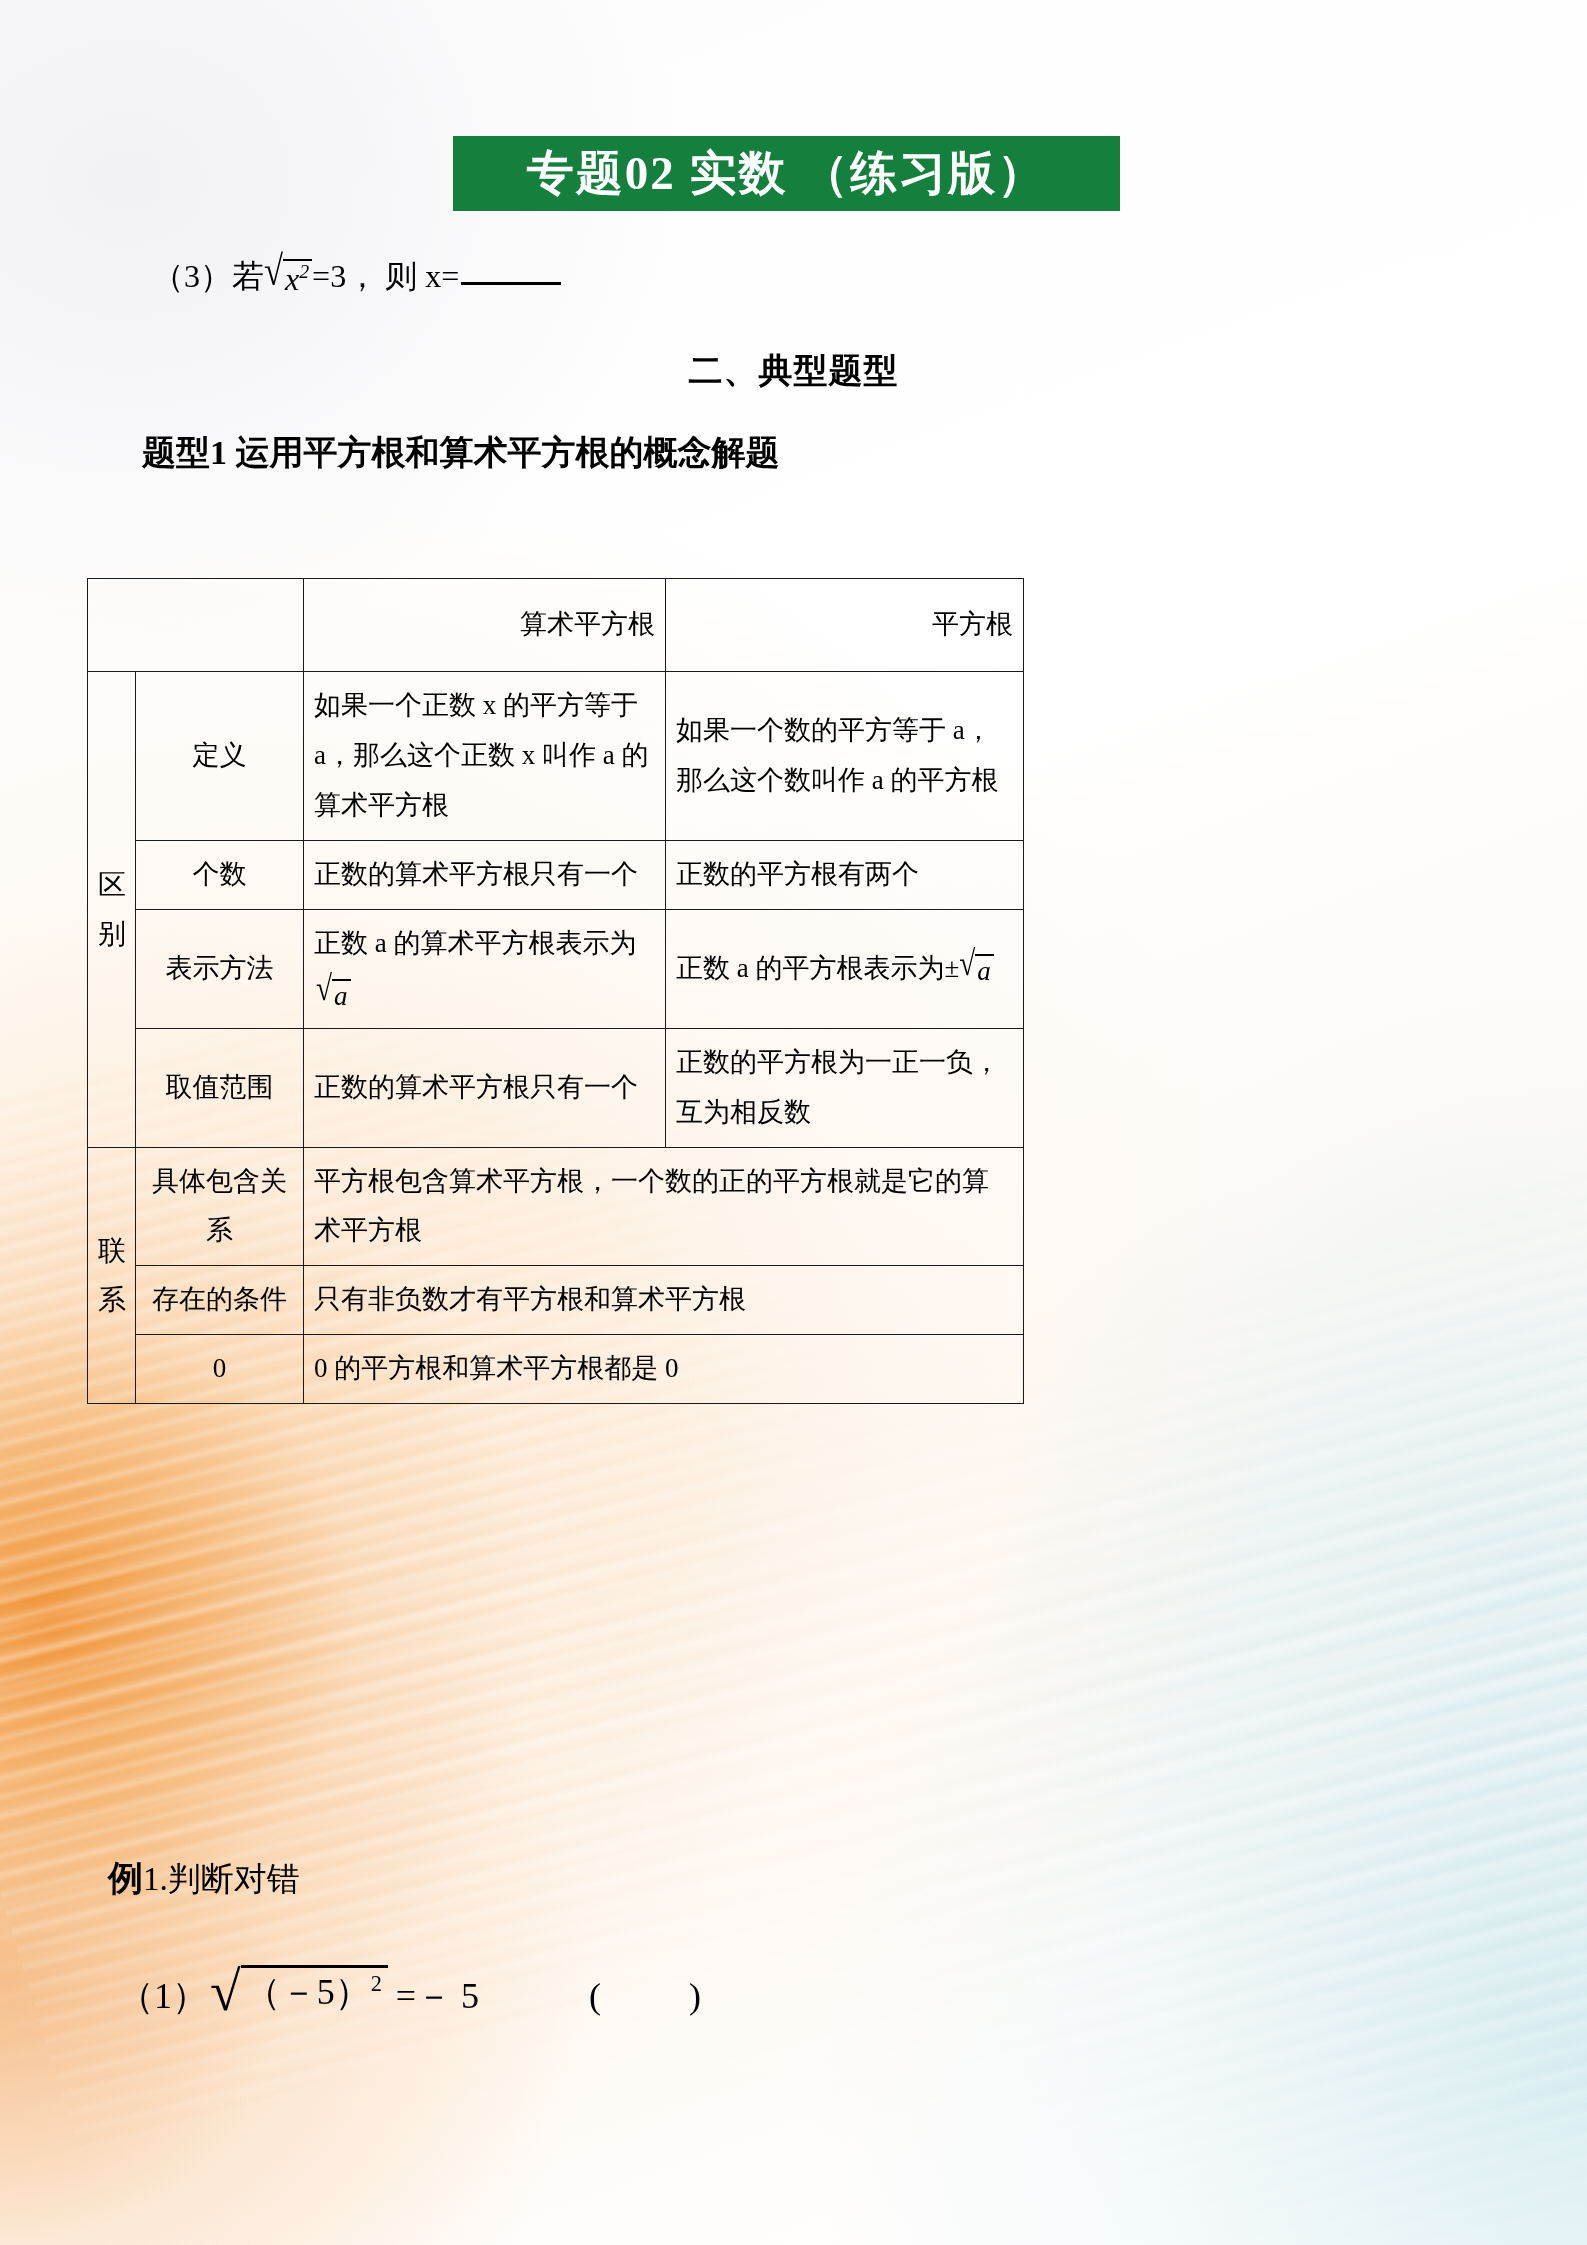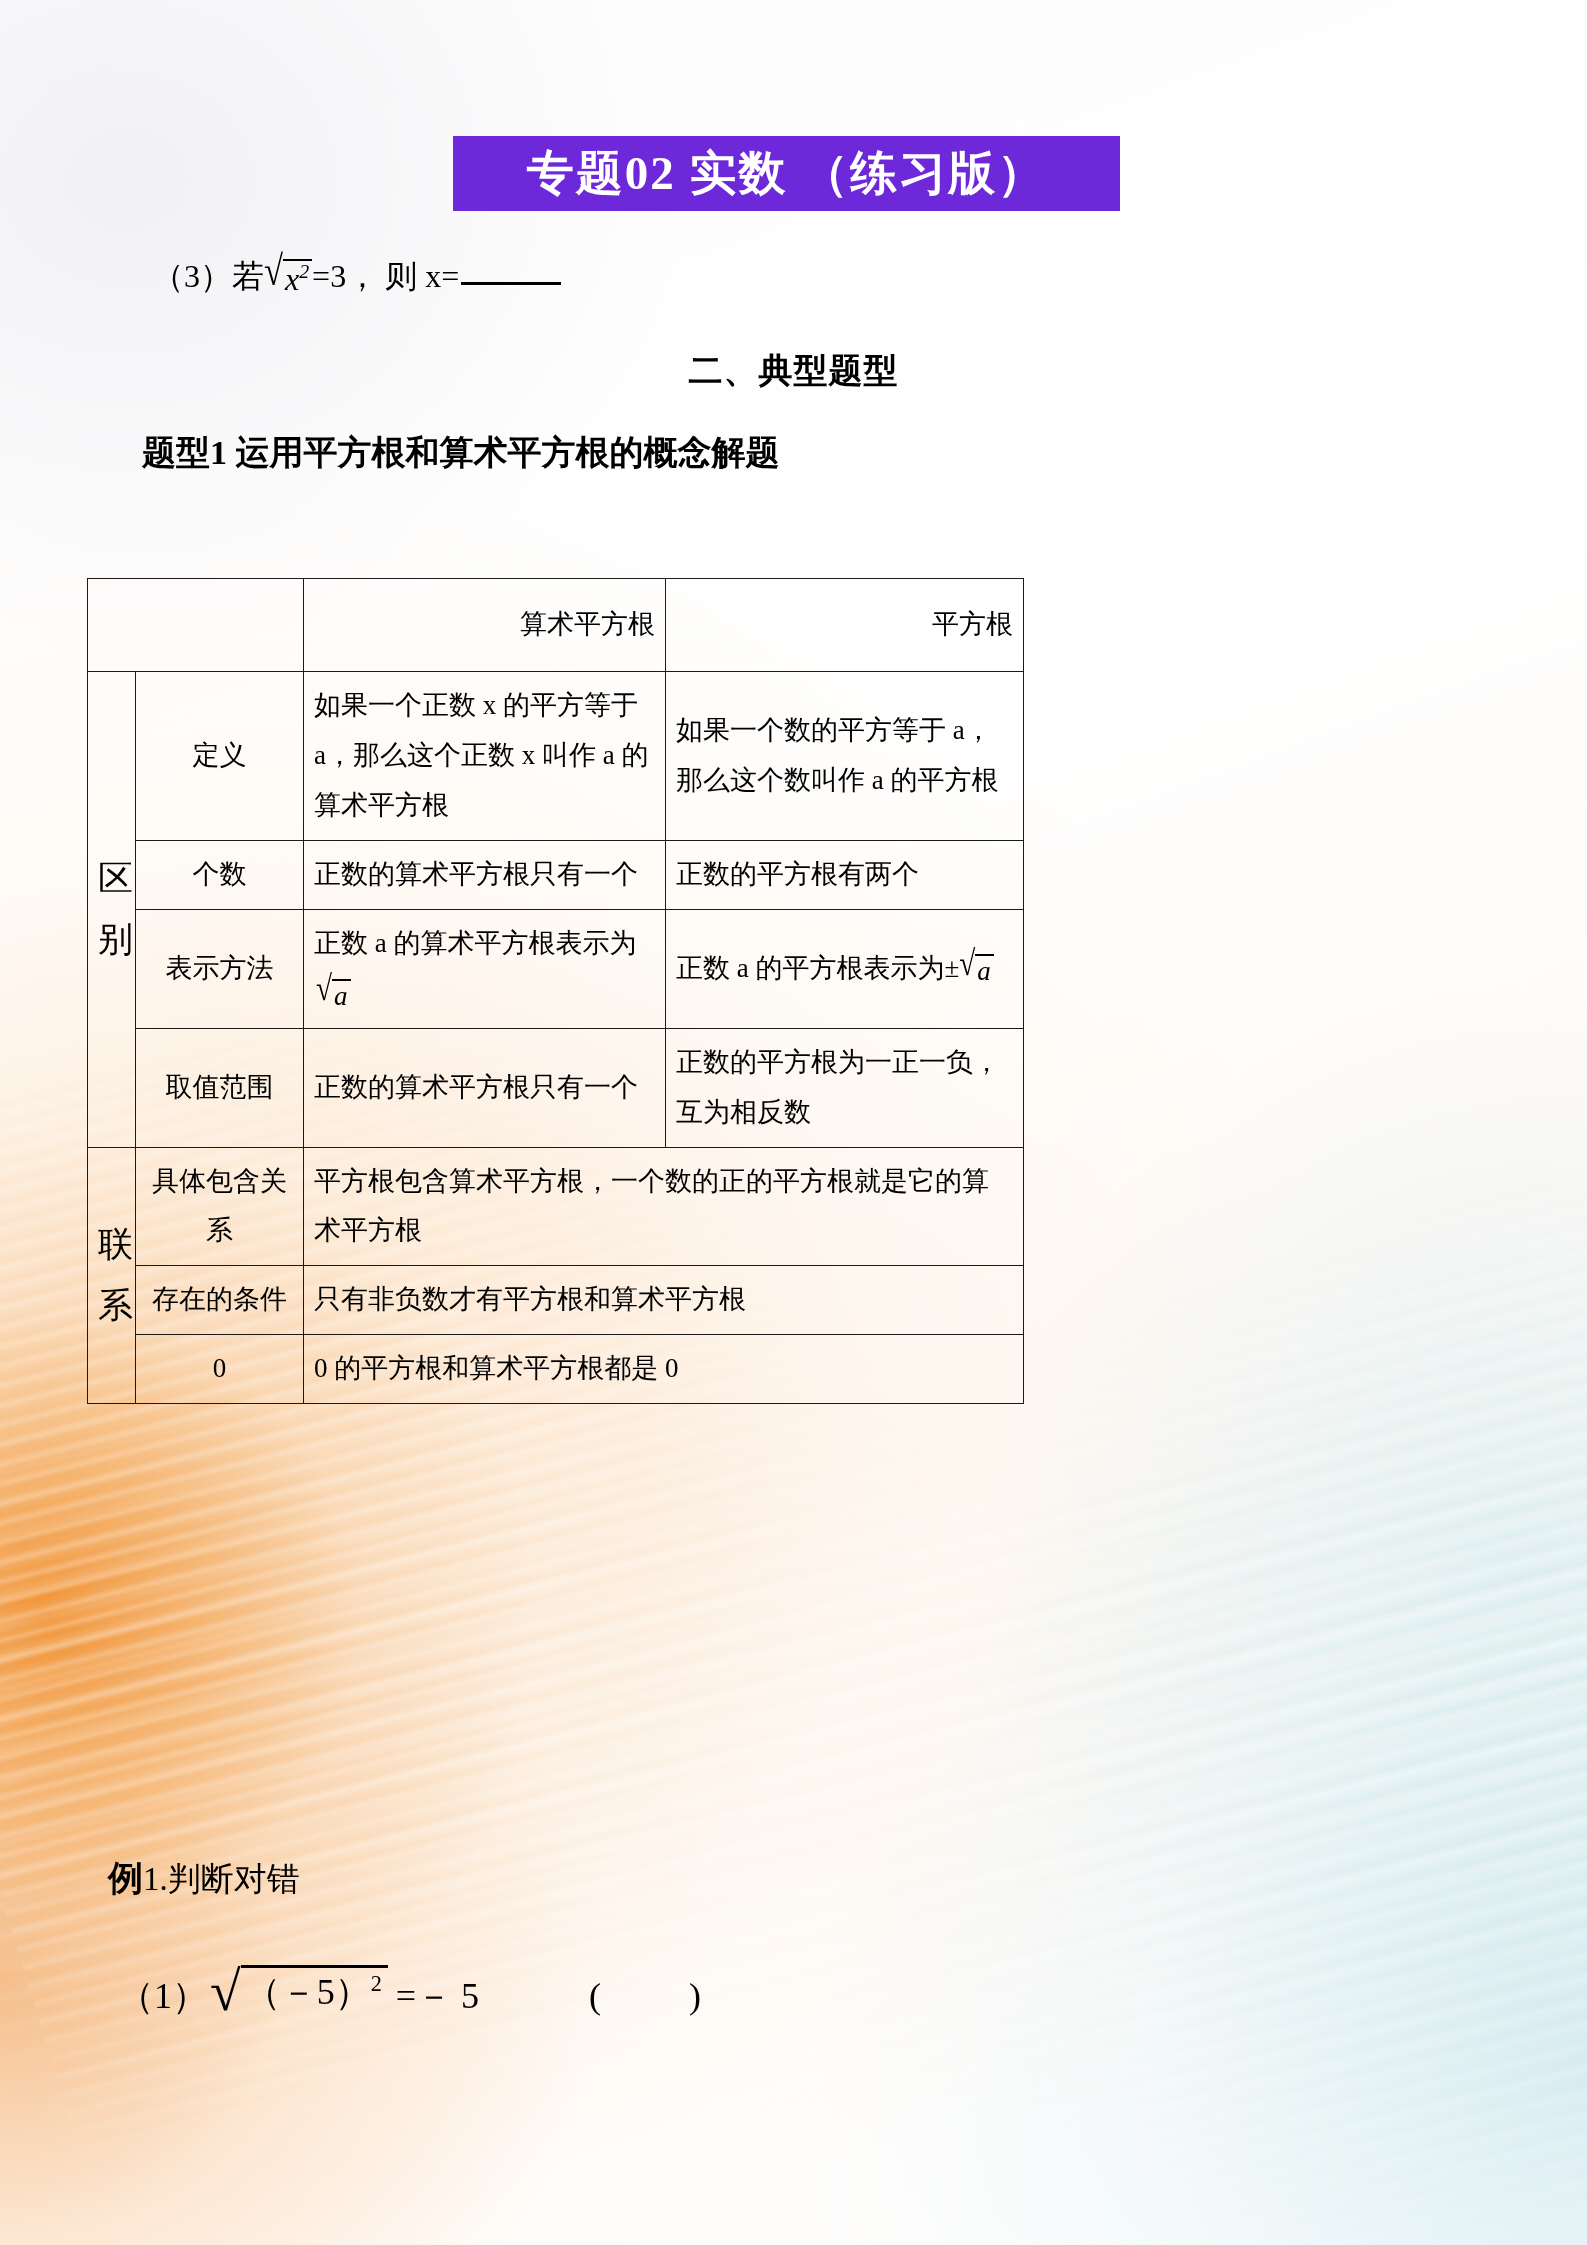--- a/index.html
+++ b/index.html
@@ -96,21 +96,21 @@
     height: 2245px;
   }
 
   
   #title-banner {
     position: absolute;
     left: 453px;
     top: 136px;
     width: 667px;
     height: 75px;
-    background: #6d28d9;
+    background: #15803d;
     display: flex;
     align-items: center;
     justify-content: center;
   }
   #title-banner .title-text {
     color: #ffffff;
     font-size: 47px;
     font-weight: bold;
     letter-spacing: 2px;
     white-space: nowrap;
@@ -211,21 +211,21 @@
     padding: 9px 10px;
     vertical-align: middle;
     background: transparent;
   }
   #compare-table td.hdr {
     text-align: right;
     height: 74px;
   }
   #compare-table td.axis {
     text-align: center;
-    font-size: 35px;
+    font-size: 28px;
     letter-spacing: 0px;
   }
   #compare-table td.rowlabel {
     text-align: center;
   }
   #compare-table td.body {
     text-align: left;
   }
   .col-a { width: 48px; }
   .col-b { width: 168px; }

